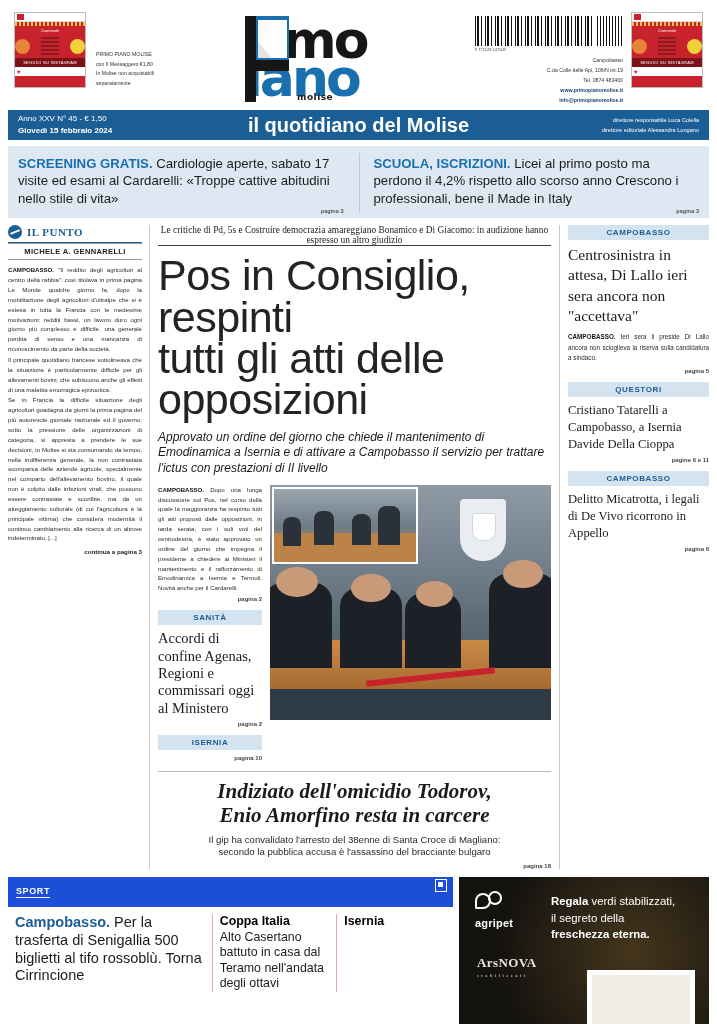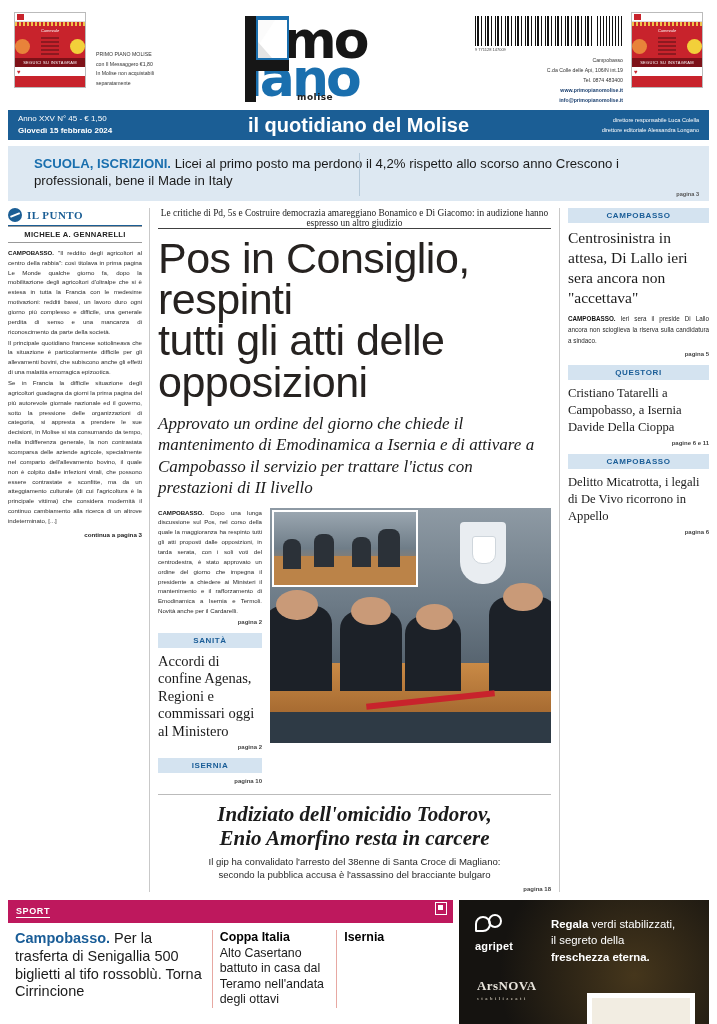--- a/index.html
+++ b/index.html
@@ -92,21 +92,21 @@
   .body-txt { font-size: 6.1px; line-height: 1.62; text-align: justify; color: #2a2a2a; }
   .body-txt b { color: #111; }
   .body-txt p { margin-bottom: 1px; }
   .continua { font-size: 6.2px; font-weight: 700; text-align: right; margin-top: 5px; color: #222; }
 
   
   .kicker { font-family: "Liberation Serif", serif; font-size: 9.4px; color: #1b1b1b;
     border-bottom: 1px solid #404040; text-align: center; }
   .headline { font-size: 43px; font-weight: 400; line-height: 0.96; color: #262220;
     letter-spacing: -0.5px; padding: 9px 0 2px; font-family: "Liberation Sans", sans-serif; }
-  .subhead { font-family: Liberation Serif, serif; font-style: italic; font-size: 17px;
+  .subhead { font-family: Liberation Sans, sans-serif; font-style: italic; font-size: 12px;
     line-height: 1.26; color: #1b1b1b; padding: 8px 0 7px; }
 
   .center-body { display: flex; gap: 8px; margin-top: 2px; }
   .cb-text { width: 104px; }
   .cb-photo { flex: 1; position: relative; }
   .photo-main { width: 100%; height: 235px; background: linear-gradient(170deg,#5f7183 0%,#41505e 45%,#2b3741 100%); position: relative; overflow: hidden; }
   .pm-wall { position: absolute; inset: 0; background: linear-gradient(180deg,#8e9aa4 0%,#6d7b87 40%,#3b4752 100%); }
   .pm-crest { position: absolute; right: 16%; top: 6%; width: 46px; height: 62px; background: #e9edf1;
     border-radius: 4px 4px 22px 22px; }
   .pm-crest::after { content:""; position: absolute; left: 12px; top: 14px; width: 22px; height: 26px;
@@ -137,21 +137,21 @@
 
   
   .r-title { font-family: "Liberation Serif", serif; font-size: 15.5px; line-height: 1.3; color: #1b1b1b; }
   .r-title-sm { font-family: "Liberation Serif", serif; font-size: 12.6px; line-height: 1.35; color: #1b1b1b; }
   .r-body { font-size: 6.3px; line-height: 1.72; text-align: justify; color: #2a2a2a; margin-top: 6px; }
   .r-body b { color: #111; }
 
   
   .sport-wrap { display: flex; margin-top: 8px; gap: 6px; }
   .sport-main { flex: 1; }
-  .sport-bar { background: #be185d; height: 23px; display: flex; align-items: center; padding: 0 8px; position: relative; }
+  .sport-bar { background: #1d4ed8; height: 30px; display: flex; align-items: center; padding: 0 8px; position: relative; }
   .sport-lbl { color: #fff; font-size: 9px; font-weight: 700; letter-spacing: .6px; border-bottom: 1.5px solid #fff; padding-bottom: 1px; }
   .sport-p { position: absolute; right: 6px; top: 2px; width: 12px; height: 13px; border: 1.6px solid #fff; }
   .sport-p::after { content:""; position: absolute; left: 2px; top: 2px; width: 5px; height: 5px; background: #fff; }
   .sport-cols { display: flex; margin-top: 7px; }
   .sc { padding: 0 7px; }
   .sc.c1 { width: 46%; border-right: 1px solid #e7a8a2; }
   .sc.c2 { width: 28%; border-right: 1px solid #e7a8a2; }
   .sc.c3 { width: 26%; }
   .sc-head { font-size: 14.5px; line-height: 1.22; color: #1b1b1b; }
   .sc-head b { color: #1a5d97; font-weight: 700; }
@@ -261,20 +261,26 @@
       <div class="l2">Giovedì 15 febbraio 2024</div>
     </div>
     <div class="bb-center">il quotidiano del Molise</div>
     <div class="bb-right">
       <div>direttore responsabile Luca Colella</div>
       <div>direttore editoriale Alessandra Longano</div>
     </div>
   </div>
 
   <div class="banners">
+    <div class="banner">
+      <div class="banner-text">
+        <b>SCREENING GRATIS.</b><span> Cardiologie aperte, sabato 17 visite ed esami al Cardarelli: «Troppe cattive abitudini nello stile di vita»</span>
+      </div>
+      <div class="pagref">pagina 3</div>
+    </div>
     <div class="banner">
       <div class="banner-text">
         <b>SCUOLA, ISCRIZIONI.</b><span> Licei al primo posto ma perdono il 4,2% rispetto allo scorso anno Crescono i professionali, bene il Made in Italy</span>
       </div>
       <div class="pagref">pagina 3</div>
     </div>
   </div>
 
   <div class="main">
 

